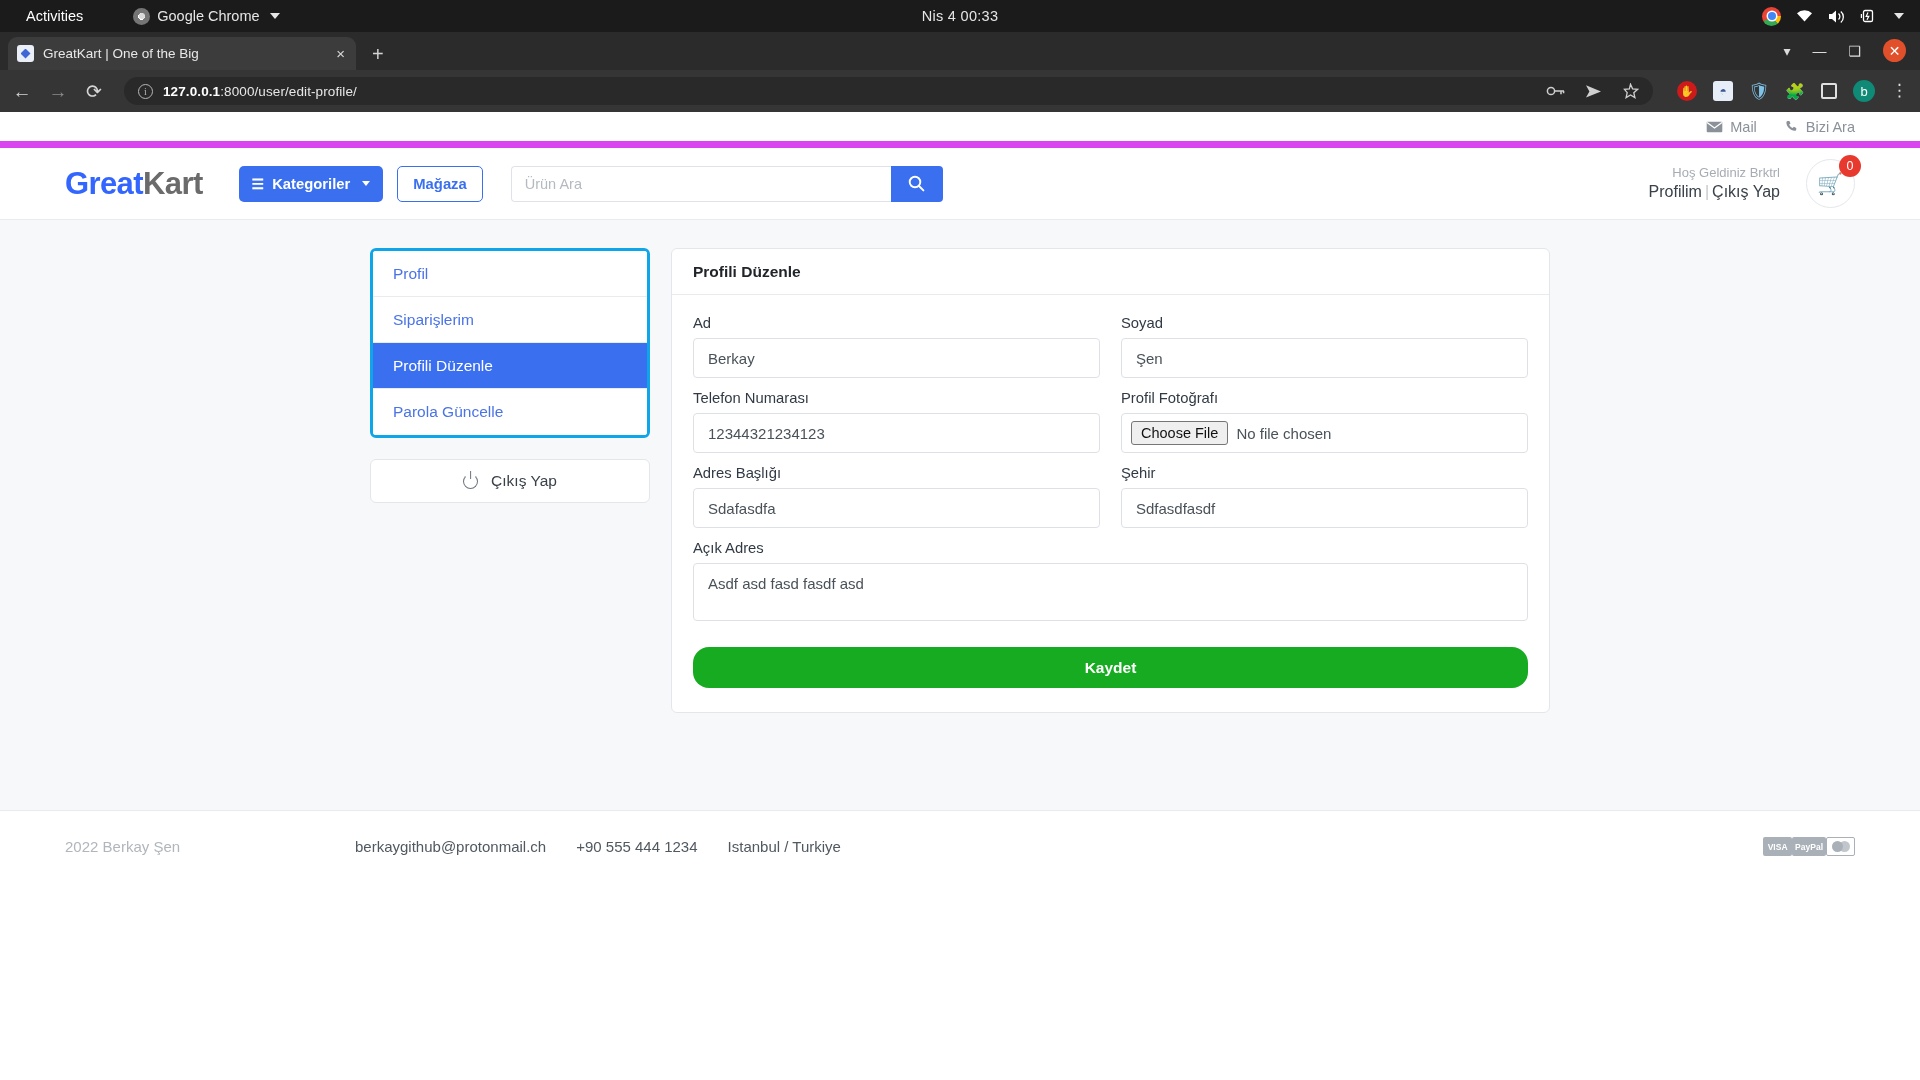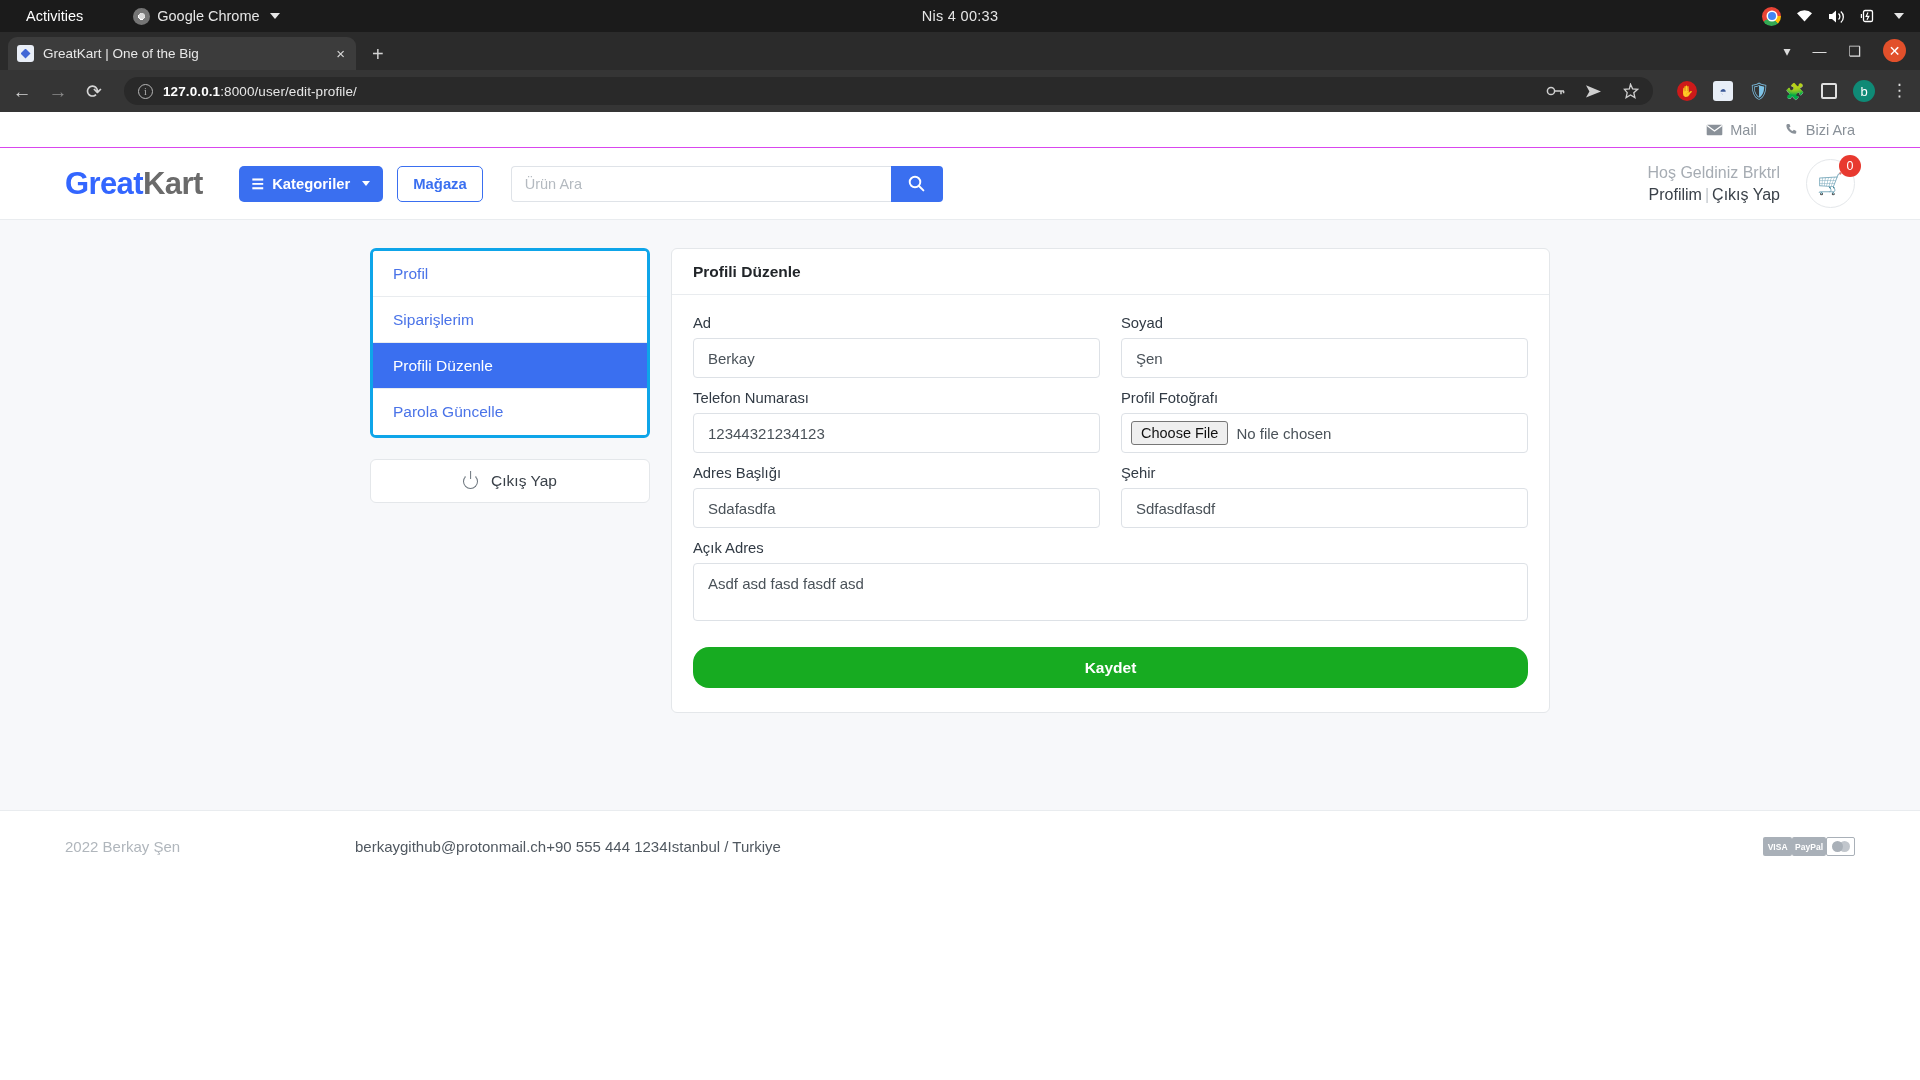--- a/index.html
+++ b/index.html
@@ -127,21 +127,21 @@
     width: 22px; height: 22px; border-radius: 50%; background: #0f8a76;
     color: #fff; display: flex; align-items: center; justify-content: center;
     font-size: 13px;
   }
   .kebab { color: #dcdcdc; font-size: 17px; letter-spacing: 0; line-height: .6; text-align: center; }
 
   
   .page { height: 998px; background: #ffffff; overflow: hidden; position: relative; }
 
   .topbar-util {
-    height: 36px; border-bottom: 1px solid #d946ef; display: flex;
+    height: 36px; border-bottom: 7px solid #d946ef; display: flex;
     align-items: center; justify-content: flex-end; padding-right: 65px;
     gap: 28px; color: #8a9199; font-size: 14.5px;
   }
   .topbar-util span { display: inline-flex; align-items: center; gap: 7px; }
 
   header.site {
     height: 72px; border-bottom: 1px solid #e9ecef; display: flex;
     align-items: center; padding: 0 65px;
   }
   .logo { font-size: 31px; font-weight: 700; letter-spacing: -.6px; }
@@ -170,21 +170,21 @@
     border-radius: 4px 0 0 4px; padding: 0 13px; font-size: 14.5px;
     color: #343a40; font-family: inherit; outline: none; background: #fff;
   }
   .searchwrap input::placeholder { color: #b4bac0; }
   .searchwrap button {
     width: 52px; background: #3a6ff0; border: 0; border-radius: 0 4px 4px 0;
     color: #fff; font-size: 16px; display: flex; align-items: center;
     justify-content: center;
   }
   .user-block { margin-left: auto; text-align: right; line-height: 1.35; }
-  .user-hi { color: #a6acb3; font-size: 16px; }
+  .user-hi { color: #a6acb3; font-size: 13px; }
   .user-links { color: #3a4149; font-size: 16px; }
   .user-links .sep { color: #c3c8cd; margin: 0 3px; }
   .cart-wrap { margin-left: 26px; position: relative; }
   .cart-circle {
     width: 49px; height: 49px; border-radius: 50%; border: 1px solid #e4e7ea;
     display: flex; align-items: center; justify-content: center;
     font-size: 21px; color: #5b6067; background: #fff;
   }
   .cart-badge {
     position: absolute; top: -4px; right: -6px; min-width: 22px; height: 22px;
@@ -263,21 +263,21 @@
     color: #fff; font-size: 15.5px; font-weight: 700; font-family: inherit;
     margin-top: 10px;
   }
 
   footer.site {
     border-top: 1px solid #e9ecef; height: 72px; background: #fff;
     display: flex; align-items: center; padding: 0 65px;
     font-size: 15px; color: #505860;
   }
   .foot-copy { color: #b0b6bc; width: 290px; flex: none; }
-  .foot-links { display: flex; align-items: center; }
+  .foot-links { display: flex; align-items: center; gap: 30px; }
   .foot-cards { margin-left: auto; display: flex; }
   .pay {
     height: 19px; min-width: 29px; background: #a9b0b8; border-radius: 2px;
     color: #fff; font-size: 8.5px; font-weight: 700; display: flex;
     align-items: center; justify-content: center; padding: 0 3px;
     font-family: "Liberation Sans", sans-serif;
   }
   .pay.mc { background: #fff; border: 1px solid #a9b0b8; position: relative; }
   .pay.mc i {
     width: 11px; height: 11px; border-radius: 50%; background: #a9b0b8;

